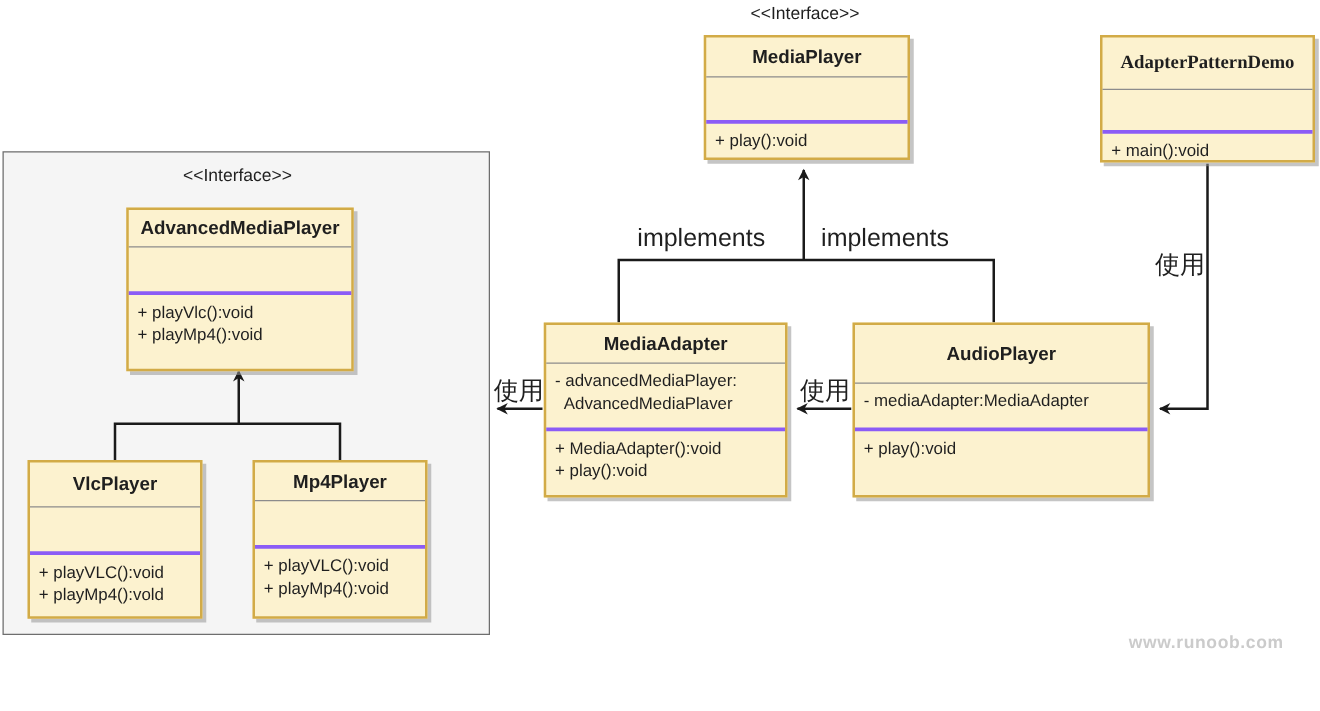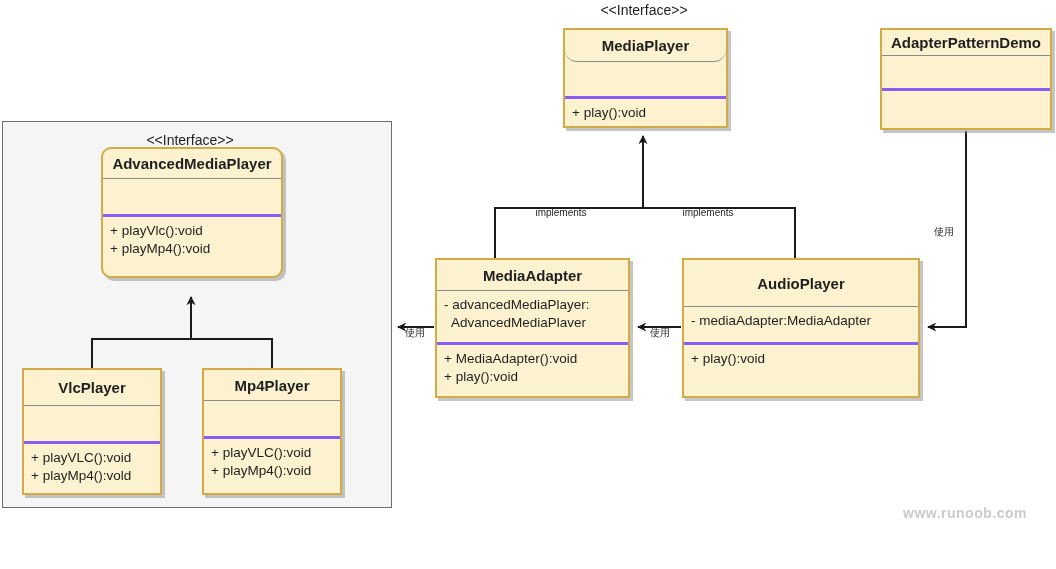--- a/index.html
+++ b/index.html
@@ -56,24 +56,23 @@
   }
   .line.cont{padding-left:14px;}
   .stereotype{
     position:absolute;
     font-size:14px;
     white-space:nowrap;
     transform:translateX(-50%);
   }
   .rel-label{
     position:absolute;
-    font-size:10px;
+    font-size:20px;
     white-space:nowrap;
     transform:translateX(-50%);
-    margin-top:27px;
   }
   #arrows{position:absolute;left:0;top:0;}
   .watermark{
     position:absolute;
     left:903px;top:505px;
     font-size:14px;
     font-weight:bold;
     color:#cbcbcb;
     letter-spacing:0.5px;
   }
@@ -102,33 +101,36 @@
 
     <path d="M681,327 L638,327" fill="none" stroke="#1a1a1a" stroke-width="2" marker-end="url(#arrowhead)"></path>
 
     <path d="M966,131 L966,327 L928,327" fill="none" stroke="#1a1a1a" stroke-width="2" marker-end="url(#arrowhead)"></path>
   </svg>
 
   <div class="stereotype" style="left:644px;top:2px;">&lt;&lt;Interface&gt;&gt;</div>
   <div class="stereotype" style="left:190px;top:132px;">&lt;&lt;Interface&gt;&gt;</div>
 
   <div class="uml-class" style="left:563px;top:28px;width:165px;height:100px;">
-    <div class="cls-title" style="height:32px;border-radius:12px;">MediaPlayer</div>
+    <div class="cls-title" style="height:32px;">MediaPlayer</div>
     <div class="cls-attrs" style="height:37px;"></div>
     <div class="cls-methods">
       <div class="line">+ play():void</div>
     </div>
   </div>
 
   <div class="uml-class" style="left:880px;top:28px;width:172px;height:102px;">
-    <div class="cls-title" style="height:26px;">AdapterPatternDemo</div>
+    <div class="cls-title" style="height:42px;font-family:Liberation Serif, serif;">AdapterPatternDemo</div>
     <div class="cls-attrs" style="height:35px;"></div>
+    <div class="cls-methods">
+      <div class="line">+ main():void</div>
+    </div>
   </div>
 
-  <div class="uml-class" style="left:101px;top:147px;width:182px;height:131px;border-radius:10px;">
+  <div class="uml-class" style="left:101px;top:166px;width:182px;height:131px;">
     <div class="cls-title" style="height:30px;">AdvancedMediaPlayer</div>
     <div class="cls-attrs" style="height:38px;"></div>
     <div class="cls-methods">
       <div class="line">+ playVlc():void</div>
       <div class="line">+ playMp4():void</div>
     </div>
   </div>
 
   <div class="uml-class" style="left:22px;top:368px;width:140px;height:127px;">
     <div class="cls-title" style="height:36px;">VlcPlayer</div>

